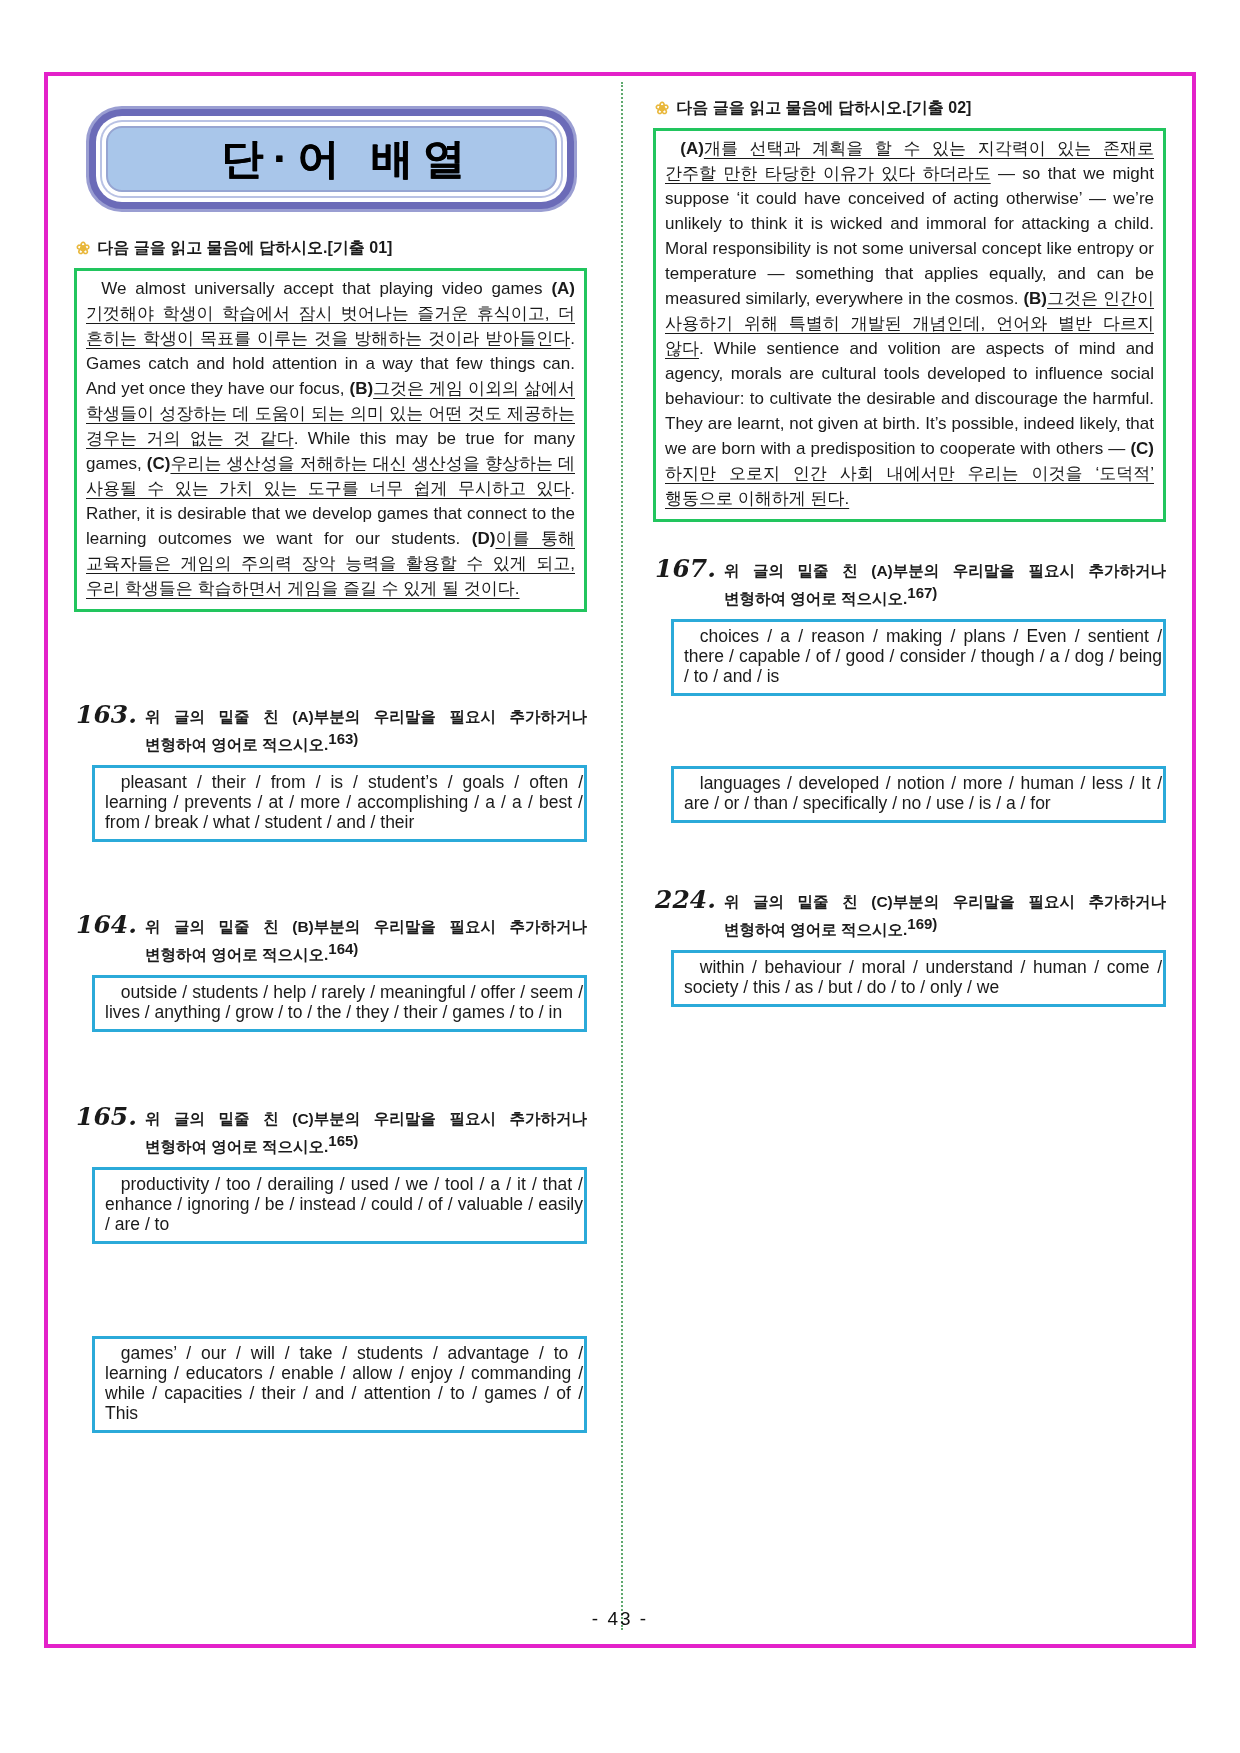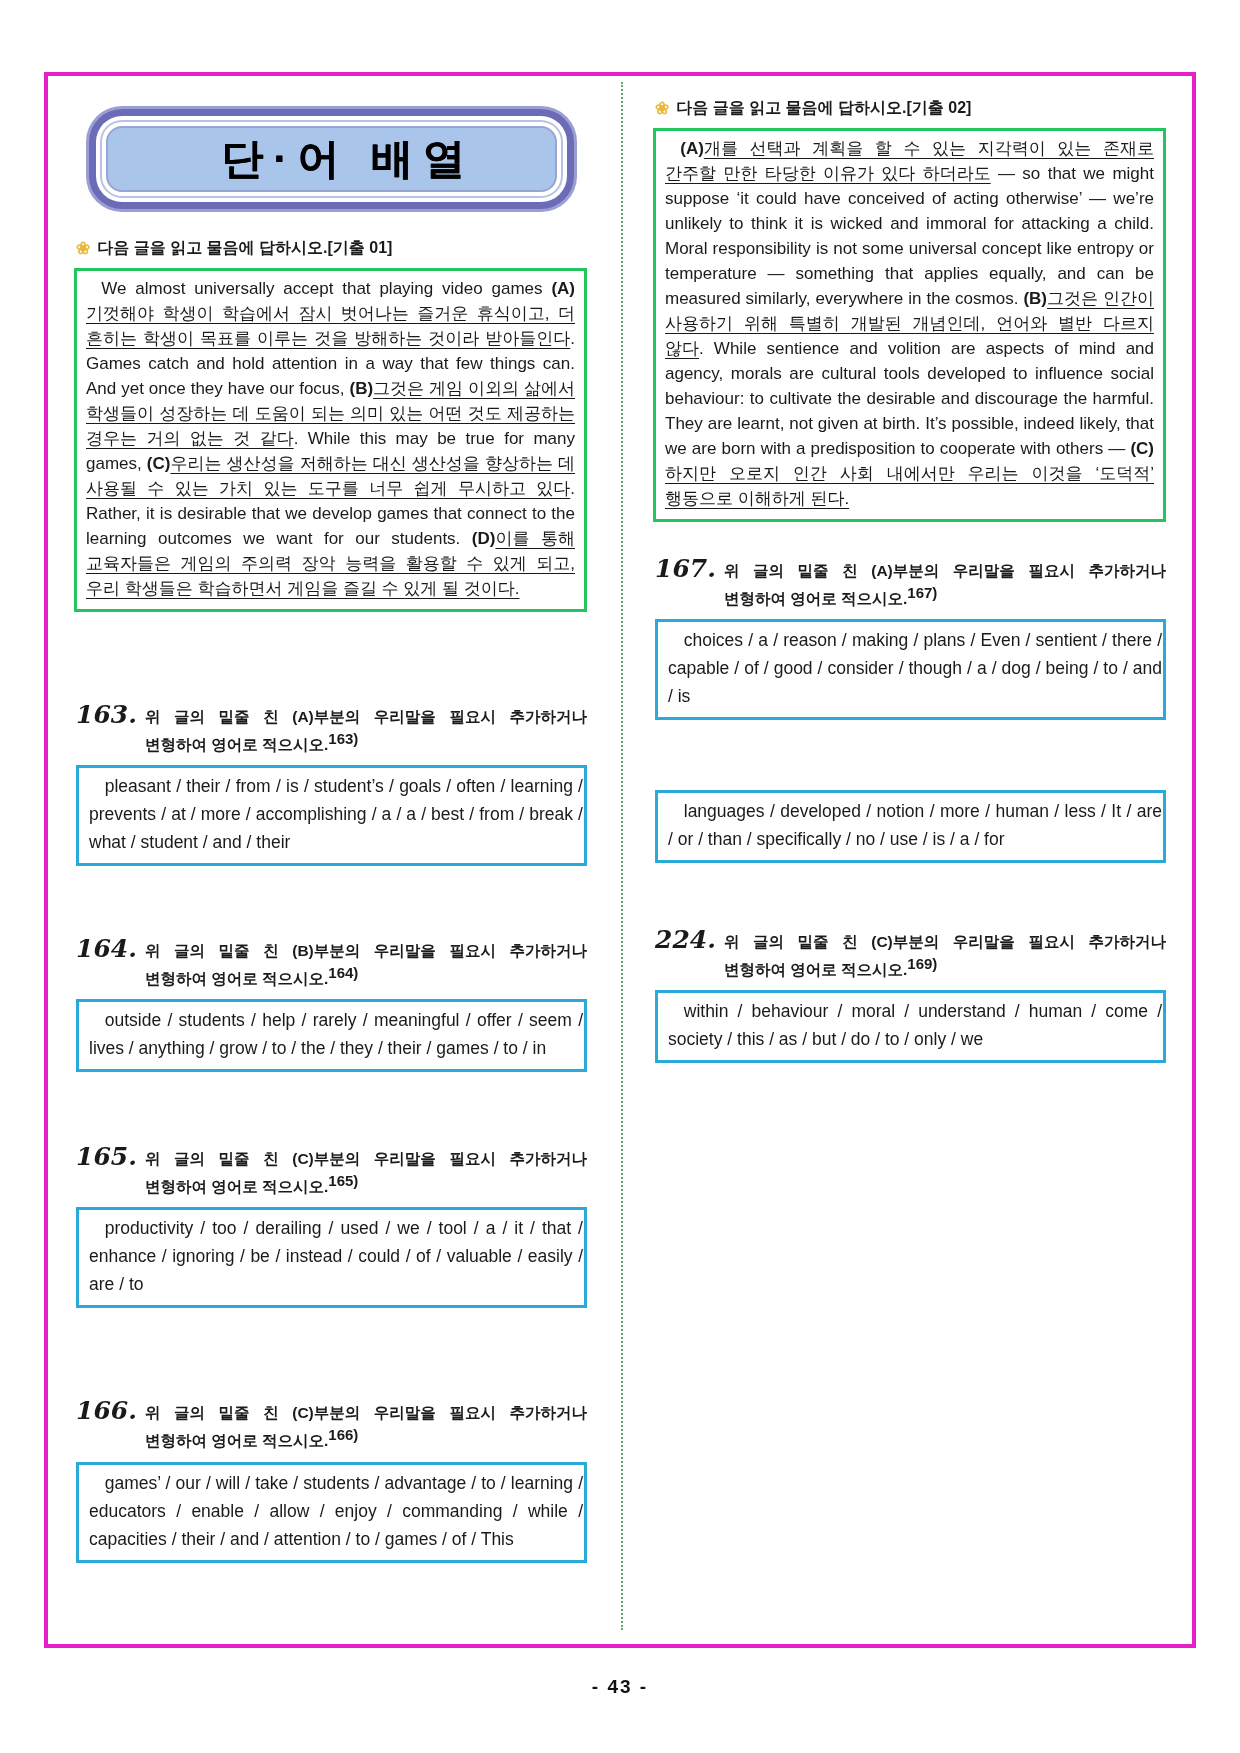--- a/index.html
+++ b/index.html
@@ -57,36 +57,37 @@
     font-size:25px;line-height:22px;margin-right:8px;white-space:nowrap;
   }
   .q-stem{
     font-size:15.5px;line-height:22px;font-weight:bold;
     word-break:keep-all;text-align:justify;padding-top:2px;
   }
   .q-stem sup{font-size:15px;font-weight:bold;}
   .word-bank{
     margin-top:9px;border:3px solid #2baad9;background:#fff;
     padding:4px 1px 7px 10px;
-    font-size:17.5px;line-height:28px;text-align:justify;
+    font-size:17.5px;line-height:20px;text-align:justify;
     text-indent:0.9em;
+    margin-left:16px;
   }
 
   .mt-q163{margin-top:92px;}
   .mt-q164{margin-top:72px;}
   .mt-q165{margin-top:74px;}
   .mt-q166{margin-top:92px;}
   .mt-hdr-right{margin-top:22px;}
   .mt-q167{margin-top:36px;}
   .mt-q168{margin-top:70px;}
   .mt-q169{margin-top:66px;}
 
   .footer{
-    position:absolute;left:0;top:1676px;width:1240px;text-align:center;
-    font-size:19px;color:#111;letter-spacing:2px;font-weight:bold;
+    position:absolute;left:0;top:1608px;width:1240px;text-align:center;
+    font-size:19px;color:#111;letter-spacing:2px;
   }
 </style>
 </head>
 <body>
 
 <div class="page-border">
   <div class="columns">
 
     <div class="col">
 
@@ -119,24 +120,20 @@
 
       <div class="question mt-q165">
         <div class="q-head">
           <span class="q-num">165.</span>
           <span class="q-stem"><span>위 글의 밑줄 친 (C)부분의 우리말을 필요시 추가하거나 변형하여 영어로 적으시오.</span><sup>165)</sup></span>
         </div>
         <div class="word-bank">productivity / too / derailing / used / we / tool / a / it / that / enhance / ignoring / be / instead / could / of / valuable / easily / are / to</div>
       </div>
 
       <div class="question mt-q166">
-        <div class="q-head">
-          <span class="q-num">166.</span>
-          <span class="q-stem"><span>위 글의 밑줄 친 (C)부분의 우리말을 필요시 추가하거나 변형하여 영어로 적으시오.</span><sup>166)</sup></span>
-        </div>
         <div class="word-bank">games’ / our / will / take / students / advantage / to / learning / educators / enable / allow / enjoy / commanding / while / capacities / their / and / attention / to / games / of / This</div>
       </div>
 
     </div>
 
     <div class="divider"></div>
 
     <div class="col">
 
       <div class="section-header mt-hdr-right">

